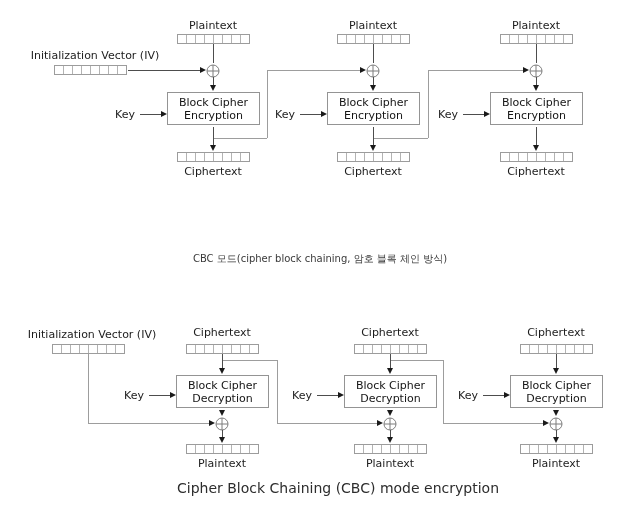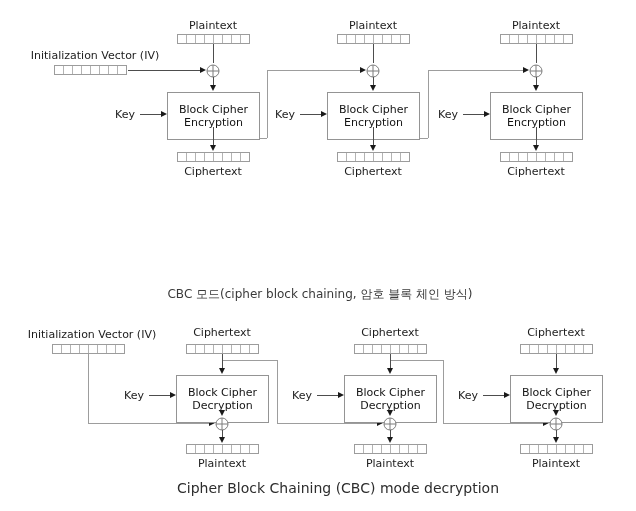--- a/index.html
+++ b/index.html
@@ -4,31 +4,31 @@
 <style>
   html,body{margin:0;padding:0;background:#fff;}
   #page{position:relative;width:636px;height:511px;background:#ffffff;overflow:hidden;
         font-family:"DejaVu Sans","Liberation Sans",sans-serif;}
   .abs{position:absolute;}
   .lbl{font-size:11px;line-height:13px;color:#1c1c1c;text-align:center;white-space:nowrap;}
   .lbl.right{text-align:right;}
   .blk{width:73px;height:10px;box-sizing:border-box;border:1px solid #9c9c9c;background:#fff;display:flex;}
   .blk .cell{flex:1;border-right:1px solid #b3b3b3;}
   .blk .cell:last-child{border-right:none;}
-  .cbox{width:93px;height:48px;box-sizing:border-box;border:1px solid #949494;background:#fff;
+  .cbox{width:93px;height:33px;box-sizing:border-box;border:1px solid #949494;background:#fff;
         display:flex;flex-direction:column;align-items:center;justify-content:center;
         font-size:11px;line-height:13px;color:#141414;text-align:center;}
   .hl{height:1px;background:#4d4d4d;}
   .vl{width:1px;background:#4d4d4d;}
   .hl.chain,.vl.chain{background:#9d9d9d;}
   .td{width:0;height:0;border-left:3.5px solid transparent;border-right:3.5px solid transparent;border-top:6px solid #1a1a1a;}
   .tr{width:0;height:0;border-top:3.5px solid transparent;border-bottom:3.5px solid transparent;border-left:6px solid #1a1a1a;}
   .xor{width:14px;height:14px;}
   .cap{font-size:14px;line-height:17px;color:#2d2d2d;text-align:center;white-space:nowrap;}
-  .sub{font-size:12px;line-height:15px;color:#3a3a3a;text-align:center;white-space:nowrap;margin-top:36px;}
+  .sub{font-size:10px;line-height:15px;color:#3a3a3a;text-align:center;white-space:nowrap;}
 </style>
 </head>
 <body>
 
 <div id="page">
 
   <div class="abs lbl" style="left:27px;top:49px;width:136px">Initialization Vector (IV)</div>
   <div class="abs blk" style="left:54px;top:65px">
       <div class="cell"></div>
       <div class="cell"></div>
@@ -307,15 +307,15 @@
       <div class="cell"></div>
       <div class="cell"></div>
       <div class="cell"></div>
       <div class="cell"></div>
       <div class="cell"></div>
       <div class="cell"></div>
       <div class="cell"></div>
     </div>
   <div class="abs lbl" style="left:516px;top:457px;width:80px">Plaintext</div>
 
-  <div class="abs cap" style="left:40px;right:0;top:480px">Cipher Block Chaining (CBC) mode decryption</div>
+  <div class="abs cap" style="left:40px;right:0;top:480px">Cipher Block Chaining (CBC) mode encryption</div>
 
 </div>
 
 </body></html>

